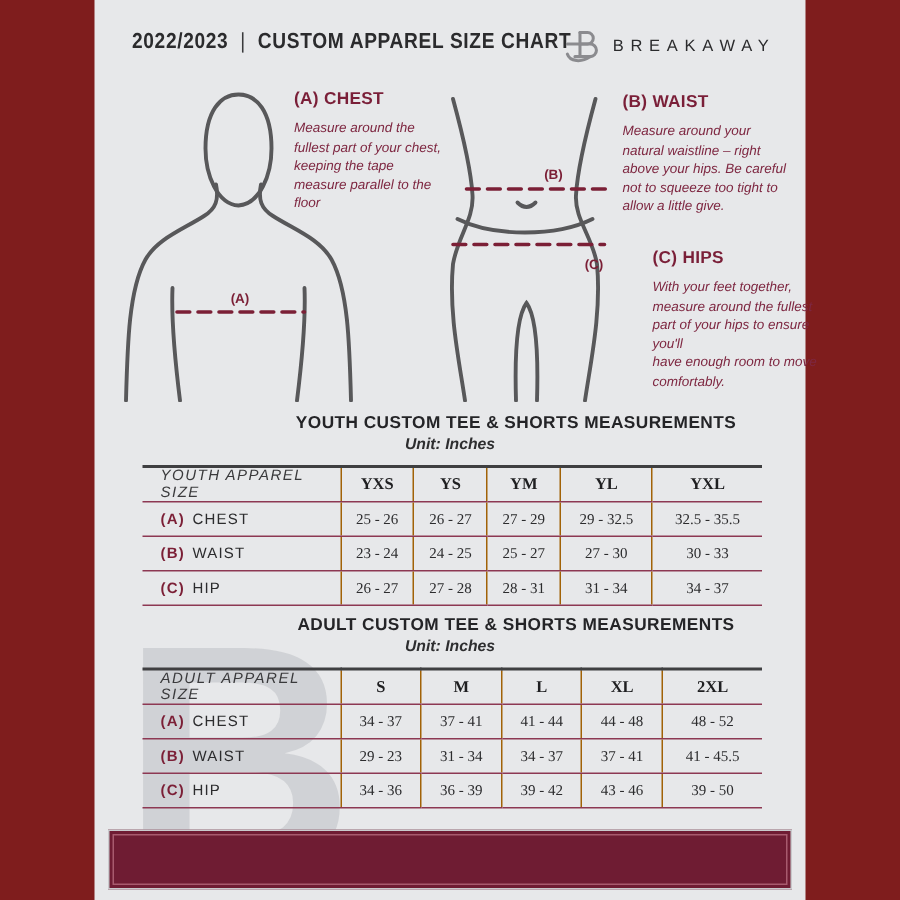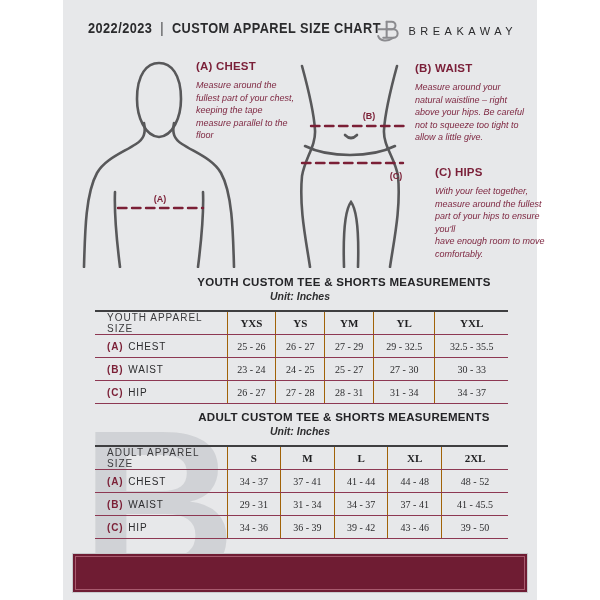--- a/index.html
+++ b/index.html
@@ -1,16 +1,16 @@
 <!DOCTYPE html>
 <html><head>
 <meta charset="utf-8">
 <style>
   html,body{margin:0;padding:0;background:#000;}
-  .canvas{position:relative;width:600px;height:600px;background:#ffffff;overflow:hidden;
+  .canvas{position:relative;width:600px;height:600px;background:#7f1d1d;overflow:hidden;
           font-family:"Liberation Sans",sans-serif;}
   .page{position:absolute;left:63px;top:0;width:474px;height:600px;background:#e7e8ea;}
 
   
   .header{position:absolute;left:0;right:0;top:16px;height:32px;}
   .header-title{position:absolute;left:25px;top:4px;font-size:14.5px;font-weight:bold;
     color:#2b2b2d;letter-spacing:.5px;transform:scaleX(.88);transform-origin:left center;
     white-space:nowrap;}
   .header-title .divider{margin:0 9px;font-weight:normal;color:#3a3a3c;}
   .brand{position:absolute;right:20px;top:2px;display:flex;align-items:center;gap:7px;}
@@ -46,21 +46,21 @@
 
   
   .size-table{position:absolute;left:32px;width:413px;border-collapse:collapse;z-index:1;
     border-top:2px solid #3f3f41;}
   .size-table col.c-label{width:132px;}
   .size-table th,.size-table td{height:22px;padding:0;border-bottom:1.6px solid #8d3853;
     font-size:10px;color:#2c2c2e;text-align:center;vertical-align:middle;}
   .size-table td + td, .size-table th + th{border-left:1px solid #a16207;font-family:Liberation Serif, serif;}
   .size-table th{font-size:11px;font-weight:bold;color:#1f1f21;}
   .size-table .th-label{font-weight:normal;font-size:10px;letter-spacing:1px;
-    color:#3a3a3c;text-align:left;padding-left:12px;}
+    color:#3a3a3c;text-align:left;padding-left:12px;font-style:italic;}
   .size-table .td-label{text-align:left;padding-left:12px;letter-spacing:.8px;}
   .size-table .row-key{color:#7b1f36;font-weight:bold;margin-right:5px;}
 
   
   .footer-bar{position:absolute;left:9px;top:553px;width:454px;height:38px;
     background:#6f1c33;border:1px solid #c9cacd;box-shadow:inset 0 0 0 2px #6f1c33,
     inset 0 0 0 3px #a85a6e;z-index:2;}
 </style>
 </head>
 <body>
@@ -200,21 +200,21 @@
         <tr>
           <td class="td-label"><span class="row-key">(A)</span><span>CHEST</span></td>
           <td>34 - 37</td>
           <td>37 - 41</td>
           <td>41 - 44</td>
           <td>44 - 48</td>
           <td>48 - 52</td>
         </tr>
         <tr>
           <td class="td-label"><span class="row-key">(B)</span><span>WAIST</span></td>
-          <td>29 - 31</td>
+          <td>29 - 23</td>
           <td>31 - 34</td>
           <td>34 - 37</td>
           <td>37 - 41</td>
           <td>41 - 45.5</td>
         </tr>
         <tr>
           <td class="td-label"><span class="row-key">(C)</span><span>HIP</span></td>
           <td>34 - 36</td>
           <td>36 - 39</td>
           <td>39 - 42</td>

